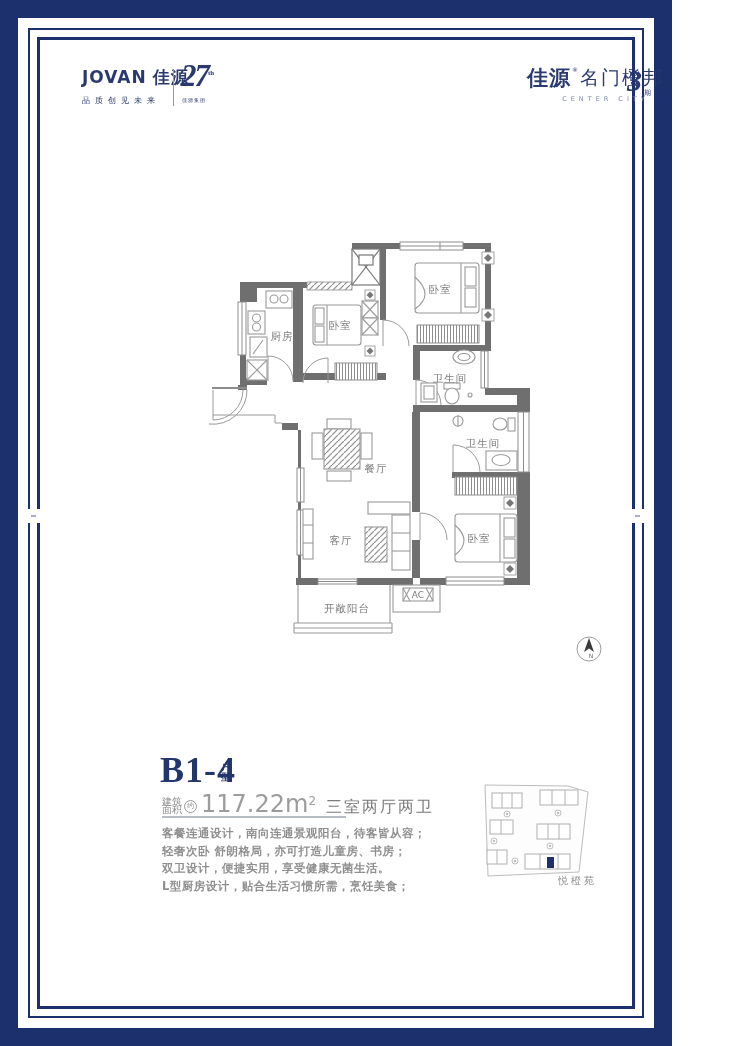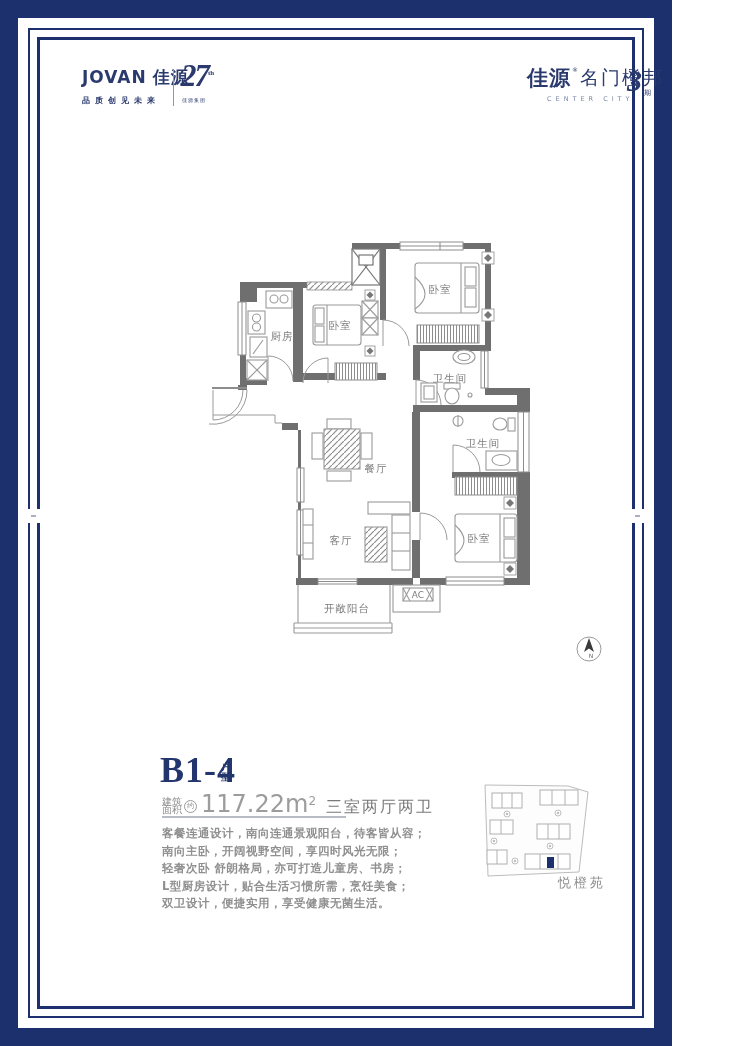--- a/index.html
+++ b/index.html
@@ -11,33 +11,33 @@
   .frame-mid{position:absolute;left:28px;top:28px;right:28px;bottom:28px;border:2px solid #1b306c;box-sizing:border-box;}
   .frame-inner{position:absolute;left:37px;top:37px;right:37px;bottom:37px;border:3px solid #1b306c;box-sizing:border-box;}
   .notch{position:absolute;width:18px;height:14px;background:#ffffff;top:509px;}
   .notch.left{left:25px;} .notch.right{right:25px;}
   .notch .tick{position:absolute;top:6px;left:6px;width:5px;height:2px;background:#aab0bd;}
 
   
   .logo-left{position:absolute;left:82px;top:66px;color:#2b3a6e;}
   .brand-row{font-size:17px;font-weight:bold;letter-spacing:1px;white-space:nowrap;}
   .brand-cn{margin-left:6px;}
-  .tagline{margin-top:6px;font-size:8px;letter-spacing:5px;font-weight:bold;color:#2b3a6e;}
+  .tagline{margin-top:6px;font-size:8px;letter-spacing:5px;font-weight:normal;color:#2b3a6e;}
   .v-divider{position:absolute;left:173px;top:70px;width:1px;height:36px;background:#8d97b4;}
   .badge27{position:absolute;left:181px;top:60px;color:#2b3a6e;font-weight:800;font-style:italic;
            font-size:31px;letter-spacing:-2px;line-height:1;font-family:Liberation Serif, serif;}
   .badge27 sup{font-size:7px;font-style:normal;letter-spacing:0;}
   .badge-sub{position:absolute;left:182px;top:97px;font-size:5px;letter-spacing:1px;color:#2b3a6e;}
 
   .logo-right{position:absolute;left:527px;top:64px;color:#2b3a6e;white-space:nowrap;}
   .lr-row{display:flex;align-items:flex-start;}
   .lr-brand{font-size:21px;font-weight:800;letter-spacing:1px;}
   .lr-reg{font-size:6px;margin:2px 2px 0 1px;}
   .lr-name{font-size:19px;font-weight:400;letter-spacing:2px;margin-top:1px;}
-  .lr-sub{font-size:6.5px;letter-spacing:4px;color:#7c88a8;margin-top:3px;margin-left:20px;}
+  .lr-sub{font-size:6.5px;letter-spacing:4px;color:#7c88a8;margin-top:3px;margin-left:20px;text-align:center;}
   .lr-phase{position:absolute;left:100px;top:2px;font-family:"Liberation Serif",serif;
             font-style:italic;font-weight:bold;font-size:30px;line-height:1;}
   .lr-phase-unit{position:absolute;left:117px;top:24px;font-size:7px;}
 
   
   .plan{position:absolute;left:200px;top:225px;}
   .plan text{font-family:"DejaVu Sans",sans-serif;fill:#7c7c7c;font-size:10.5px;letter-spacing:1px;}
   .plan text.ac{font-size:9px;letter-spacing:0;}
   .plan text.north{font-size:6px;letter-spacing:0;fill:#666;}
 
@@ -53,21 +53,21 @@
   .area-value{font-size:24px;color:#9c9c9c;line-height:1;letter-spacing:0;}
   .area-unit{font-size:24px;color:#9c9c9c;line-height:1;}
   .area-sup{font-size:12px;color:#9c9c9c;line-height:1;margin-bottom:9px;}
   .area-layout{font-size:16px;color:#7a7a7a;margin-left:10px;letter-spacing:2px;line-height:1;margin-bottom:1px;}
   .title-rule{position:absolute;left:162px;top:816px;width:184px;height:2px;background:#b8bcc4;}
   .desc{position:absolute;left:162px;top:825px;width:280px;}
   .desc div{font-size:11.5px;color:#8f8f8f;line-height:17.5px;letter-spacing:0.5px;font-weight:bold;}
 
   
   .sitemap{position:absolute;left:470px;top:773px;}
-  .sitemap-label{position:absolute;left:558px;top:874px;font-size:13px;color:#8c8c8c;letter-spacing:3px;}
+  .sitemap-label{position:absolute;left:558px;top:874px;font-size:10px;color:#8c8c8c;letter-spacing:3px;}
 </style>
 </head>
 <body>
 
 <div class="page">
 
   <div class="frame-outer"></div>
   <div class="frame-mid"></div>
   <div class="frame-inner"></div>
   <div class="notch left">
@@ -365,24 +365,23 @@
     </div>
     <div class="area-approx">约</div>
     <div class="area-value">117.22</div>
     <div class="area-unit">m</div>
     <div class="area-sup">2</div>
     <div class="area-layout">三室两厅两卫</div>
   </div>
   <div class="title-rule"></div>
   <div class="desc">
     <div>客餐连通设计，南向连通景观阳台，待客皆从容；</div>
-    <div>南向主卧，开阔视野空间，享四时风光无限；</div>
     <div>轻奢次卧 舒朗格局，亦可打造儿童房、书房；</div>
+    <div>双卫设计，便捷实用，享受健康无菌生活。</div>
     <div>L型厨房设计，贴合生活习惯所需，烹饪美食；</div>
-    <div>双卫设计，便捷实用，享受健康无菌生活。</div>
   </div>
 
   <svg class="sitemap" width="185" height="125" viewBox="0 0 185 125">
     <polygon points="15,12 98,13 118,19 109,99 18,103" fill="#fdfdfd" stroke="#bcbcbc" stroke-width="1"></polygon>
     <g stroke="#b0b0b0" stroke-width="1" fill="#ffffff">
       <rect x="22" y="20" width="30" height="15"></rect>
         <line x1="32" y1="20" x2="32" y2="35"></line>
         <line x1="42" y1="20" x2="42" y2="35"></line>
       <rect x="70" y="17" width="38" height="15"></rect>
         <line x1="82" y1="17" x2="82" y2="32"></line>

